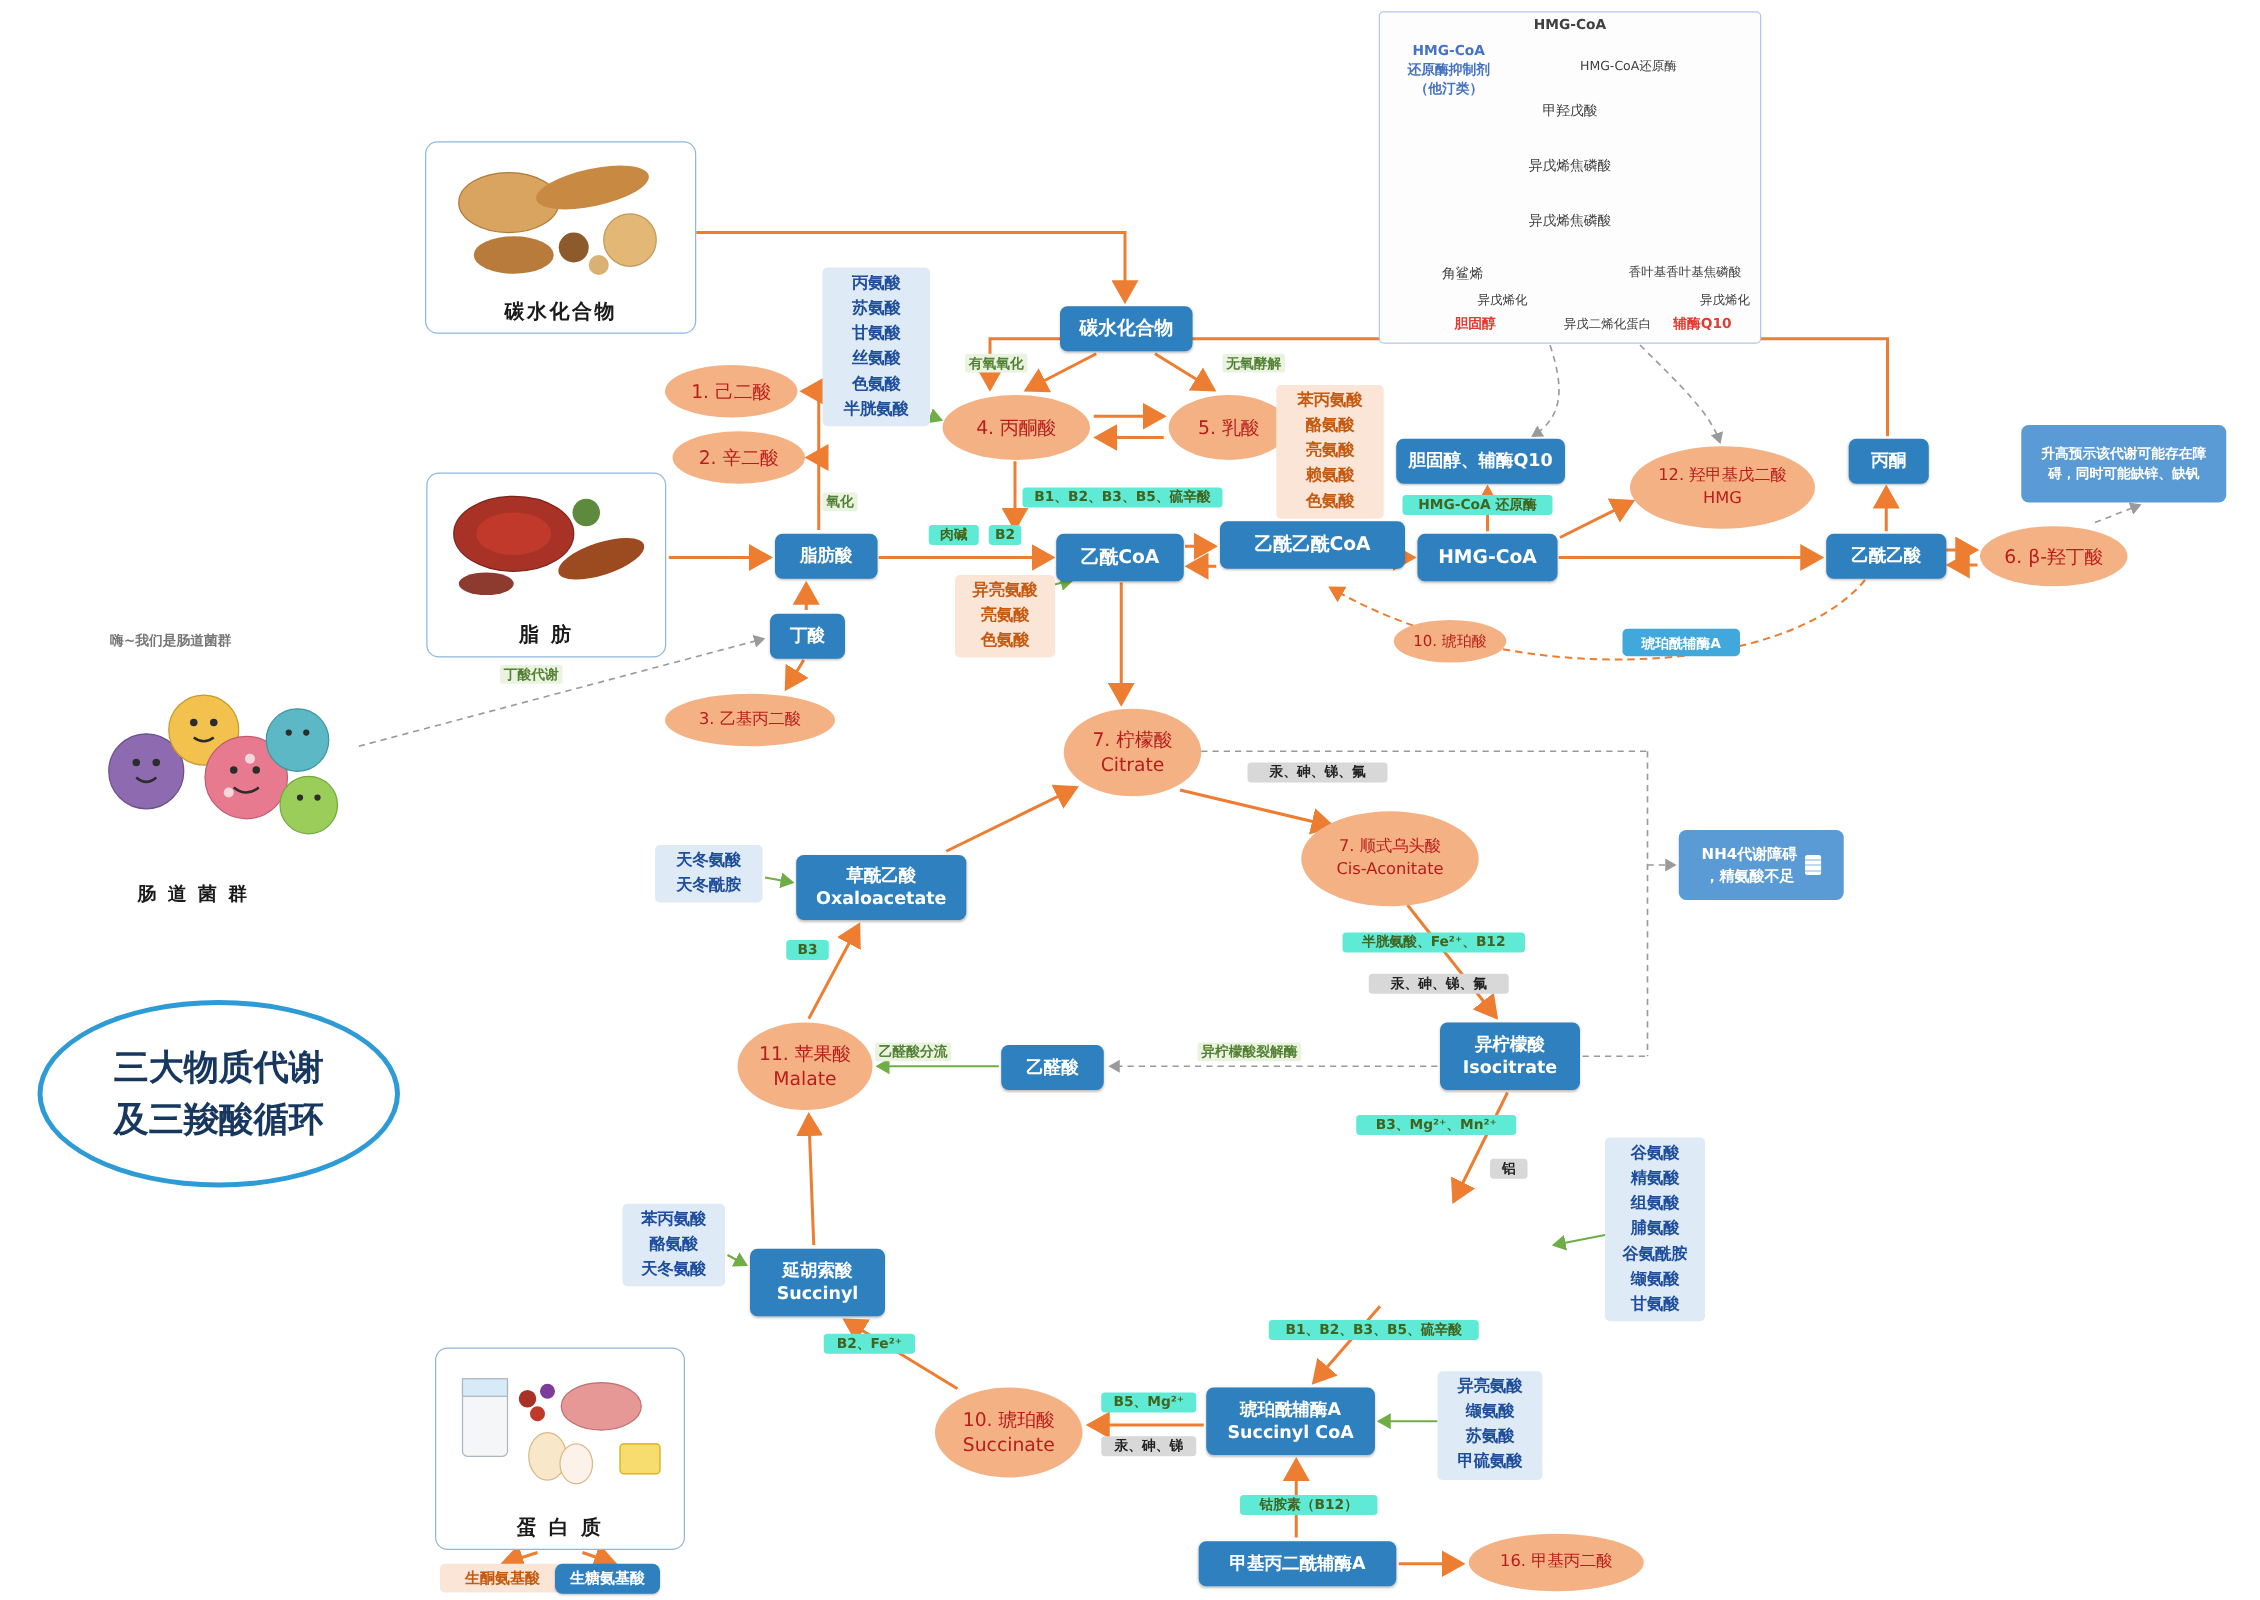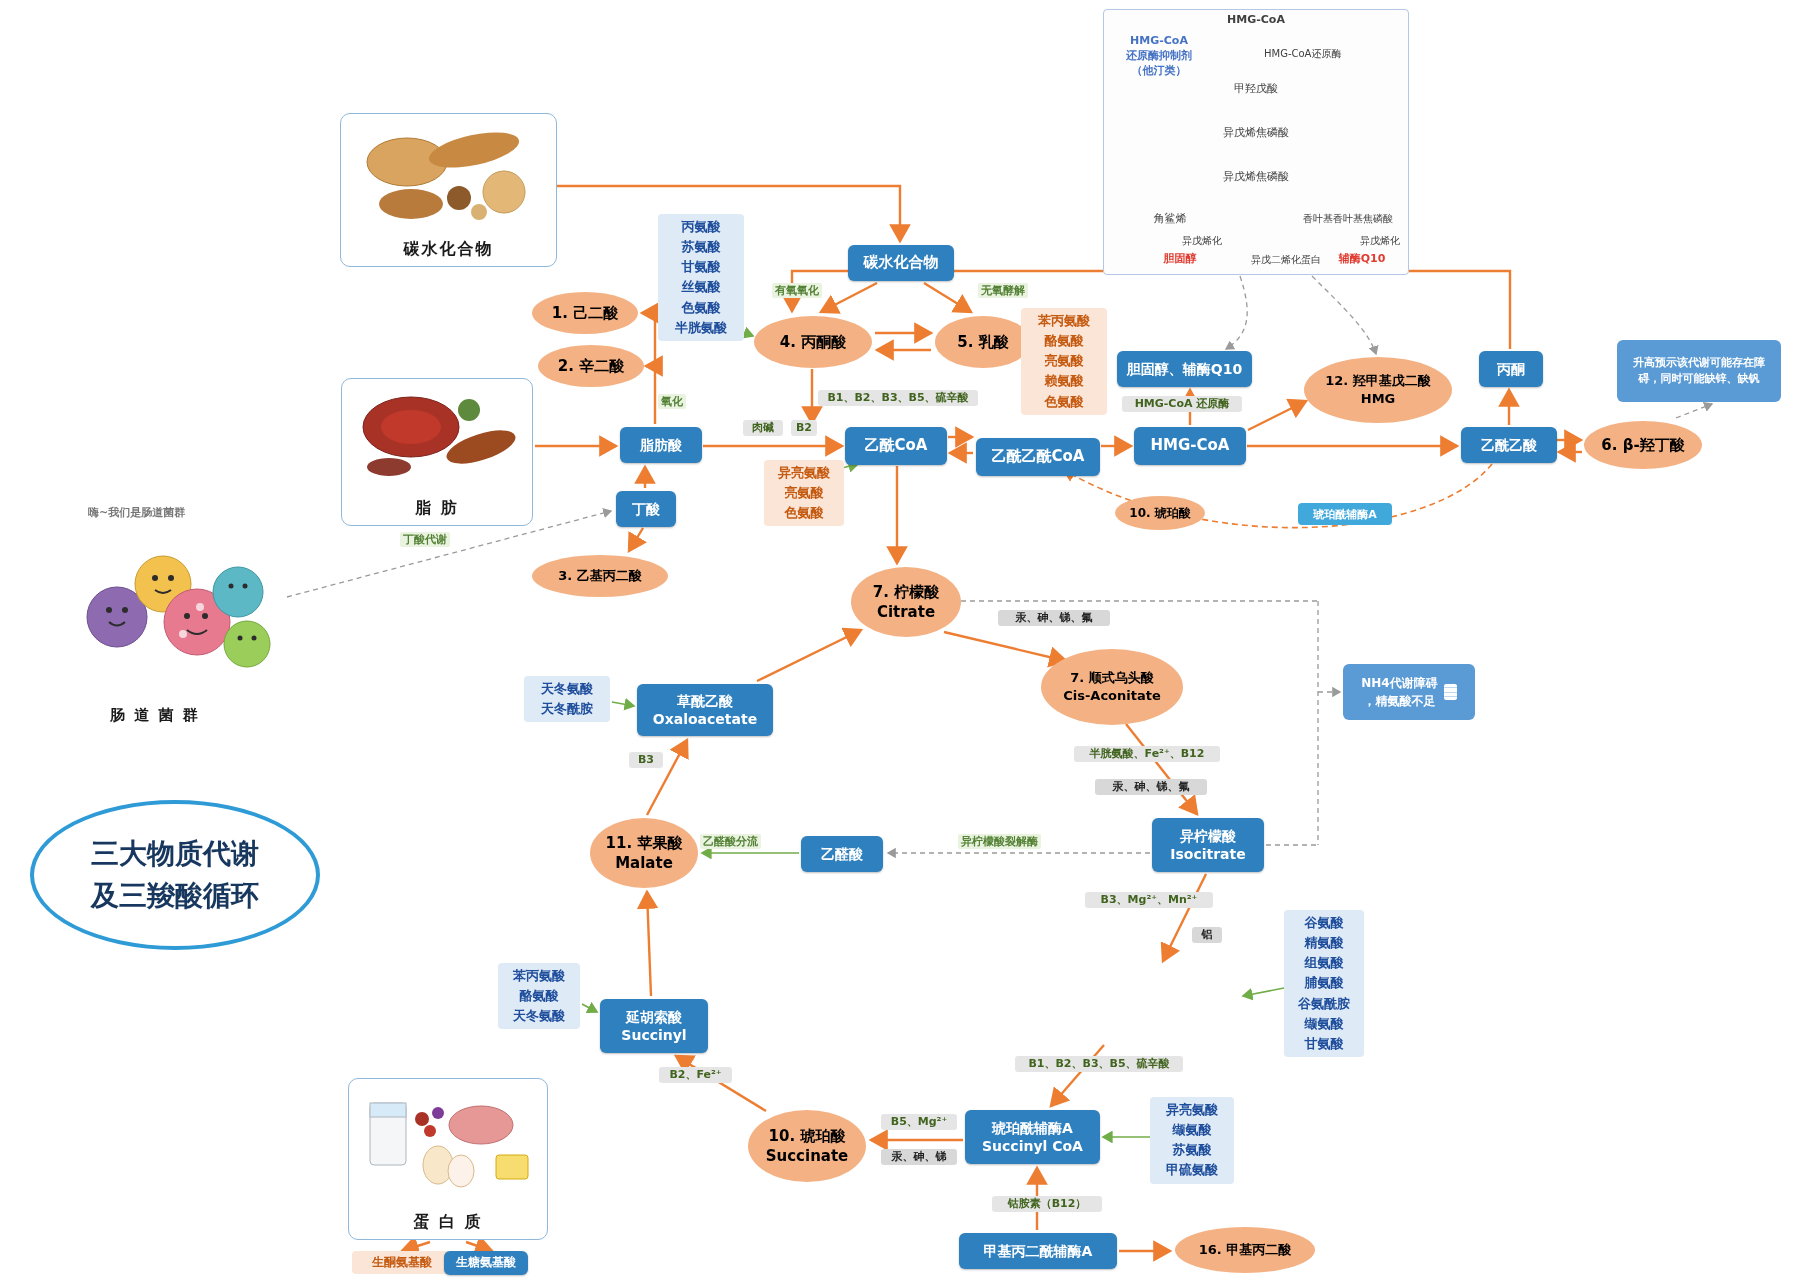--- a/index.html
+++ b/index.html
@@ -4,26 +4,26 @@
 <style>
   *{margin:0;padding:0;box-sizing:border-box}
   html,body{background:#fff}
   body{font-family:"DejaVu Sans","Liberation Sans",sans-serif}
   #canvas{position:relative;width:1808px;height:1280px;background:#ffffff;overflow:hidden}
   svg.layer{position:absolute;left:0;top:0;z-index:1}
   .node-blue{position:absolute;z-index:3;background:#2F80BF;color:#fff;font-weight:bold;border-radius:6px;
     display:flex;align-items:center;justify-content:center;text-align:center;font-size:15px;line-height:1.3;
     white-space:pre-line;box-shadow:0 1px 2px rgba(0,0,0,.25)}
   .node-blue.sm{font-size:14px}
-  .node-ellipse{position:absolute;z-index:3;background:#F4B183;color:#000000;font-weight:bold;border-radius:50%;
+  .node-ellipse{position:absolute;z-index:3;background:#F4B183;color:#b91c1c;font-weight:normal;border-radius:50%;
     display:flex;align-items:center;justify-content:center;text-align:center;font-size:15px;line-height:1.35;white-space:pre-line}
   .node-ellipse.sm{font-size:13px}
   .chip{position:absolute;z-index:4;display:flex;align-items:center;justify-content:center;text-align:center;
     font-size:11px;line-height:1.25;border-radius:3px;padding:1px 4px;font-weight:bold;white-space:pre-line}
-  .chip-green{background:#e5e5e5;color:#41641F}
+  .chip-green{background:#5eead4;color:#41641F}
   .chip-gray{background:#D8D8D8;color:#222}
   .amino-blue{position:absolute;z-index:3;background:#DEEAF6;color:#1F4E9C;font-weight:bold;font-size:13px;line-height:1.55;
     text-align:center;white-space:pre-line;border-radius:4px;padding:3px 6px}
   .amino-pink{position:absolute;z-index:3;background:#FBE5D6;color:#C55A11;font-weight:bold;font-size:13px;line-height:1.55;
     text-align:center;white-space:pre-line;border-radius:4px;padding:3px 6px}
   .note-blue{position:absolute;z-index:3;background:#5B9BD5;color:#fff;font-weight:bold;font-size:12px;border-radius:6px;
     display:flex;align-items:center;justify-content:center;text-align:center;white-space:pre-line;padding:20px 8px;line-height:1.5}
   .tiny-label{position:absolute;z-index:4;font-size:11px;color:#538135;background:#EAF3DF;padding:0 3px;border-radius:2px;font-weight:bold}
   .food-box{position:absolute;z-index:3;background:#fff;border:1px solid #8FB8DD;border-radius:10px;
     display:flex;flex-direction:column;align-items:center;justify-content:space-between;padding:6px}
@@ -211,21 +211,21 @@
 
   <div class="node-blue" style="left:848px;top:245px;width:106px;height:36px">碳水化合物</div>
   <div class="node-ellipse" style="left:532px;top:292px;width:106px;height:42px">1. 己二酸</div>
   <div class="node-ellipse" style="left:538px;top:345px;width:106px;height:42px">2. 辛二酸</div>
   <div class="node-ellipse" style="left:754px;top:316px;width:118px;height:52px">4. 丙酮酸</div>
   <div class="node-ellipse" style="left:935px;top:316px;width:96px;height:52px">5. 乳酸</div>
   <div class="node-blue sm" style="left:620px;top:427px;width:82px;height:36px">脂肪酸</div>
   <div class="node-blue sm" style="left:616px;top:491px;width:60px;height:36px">丁酸</div>
   <div class="node-ellipse sm" style="left:532px;top:555px;width:136px;height:42px">3. 乙基丙二酸</div>
   <div class="node-blue" style="left:845px;top:427px;width:102px;height:38px">乙酰CoA</div>
-  <div class="node-blue" style="left:976px;top:438px;width:124px;height:38px">乙酰乙酰CoA</div>
+  <div class="node-blue" style="left:976px;top:417px;width:148px;height:38px">乙酰乙酰CoA</div>
   <div class="node-blue" style="left:1134px;top:427px;width:112px;height:38px">HMG-CoA</div>
   <div class="node-ellipse sm" style="left:1304px;top:357px;width:148px;height:66px">12. 羟甲基戊二酸
 HMG</div>
   <div class="node-blue sm" style="left:1461px;top:427px;width:96px;height:36px">乙酰乙酸</div>
   <div class="node-blue sm" style="left:1479px;top:351px;width:64px;height:36px">丙酮</div>
   <div class="node-ellipse" style="left:1584px;top:421px;width:118px;height:48px">6. β-羟丁酸</div>
   <div class="node-blue sm" style="left:1117px;top:351px;width:135px;height:36px">胆固醇、辅酶Q10</div>
   <div class="node-ellipse" style="left:1115px;top:496px;width:90px;height:34px;font-size:12px">10. 琥珀酸</div>
   <div class="mini-chip-blue" style="left:1298px;top:503px;width:94px;height:22px">琥珀酰辅酶A</div>
 

